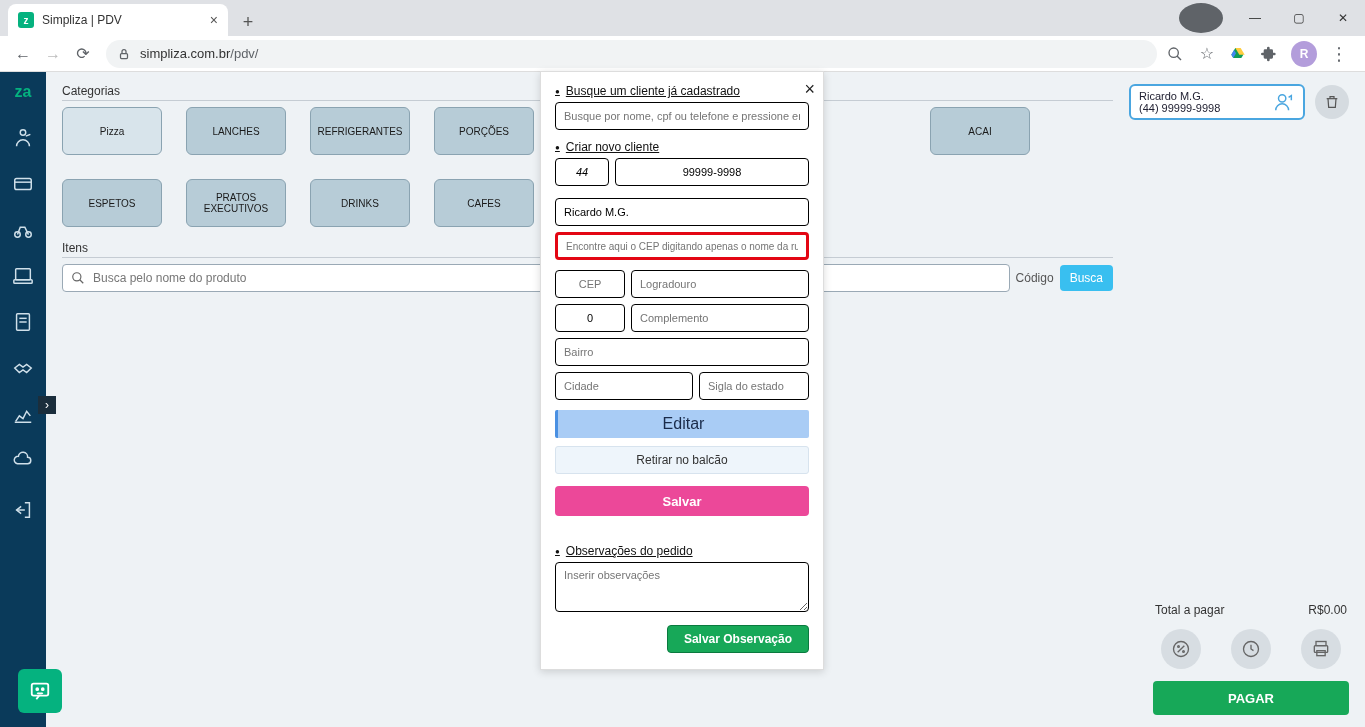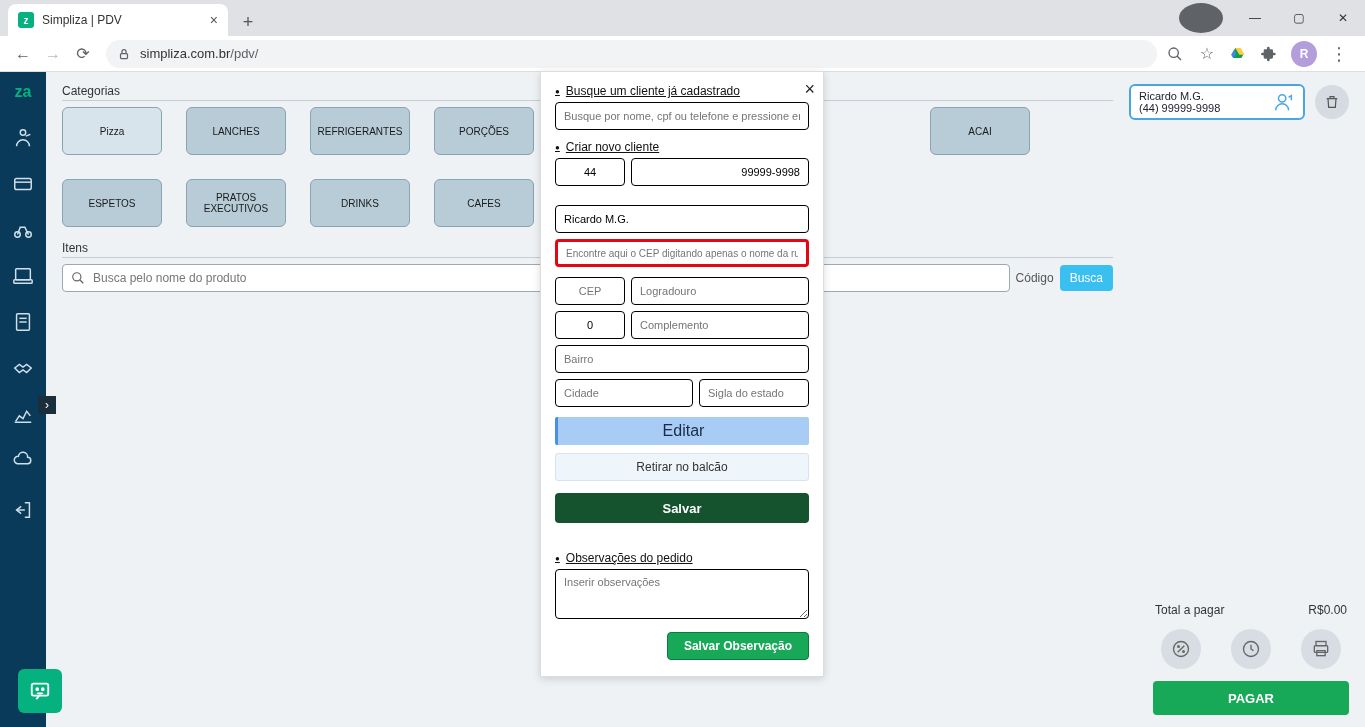--- a/index.html
+++ b/index.html
@@ -64,21 +64,21 @@
 .modal { position: absolute; left: 540px; top: -1px; width: 284px; background: #fff; border: 1px solid #ddd; box-shadow: 0 2px 8px rgba(0,0,0,0.15); padding: 12px 14px 16px; font-size: 12px; }
 .modal .closex { position: absolute; right: 8px; top: 7px; font-size: 18px; color: #222; cursor: pointer; }
 .bullet { display: flex; align-items: center; gap: 6px; font-size: 12px; color: #111; margin-bottom: 4px; font-weight: 500; text-decoration: underline; }
 .bullet::before { content: "●"; font-size: 8px; }
 .minput { width: 100%; height: 28px; border: 1.5px solid #000; border-radius: 4px; padding: 0 8px; font-size: 11px; margin-bottom: 10px; }
 .minput.small { text-align: center; }
 .row { display: flex; gap: 6px; margin-bottom: 6px; }
 .red-highlight { border: 3px solid #e30613 !important; font-size: 10px; color: #333; text-align: center; }
 .btn-edit { width: 100%; height: 28px; background: #a9ccf5; border: none; border-left: 3px solid #4a90e2; color: #1a2b4a; font-size: 16px; border-radius: 2px; margin-bottom: 8px; }
 .btn-retirar { width: 100%; height: 28px; background: #eef5fb; border: 1px solid #d7e3ee; color: #333; font-size: 12px; border-radius: 3px; margin-bottom: 12px; text-align: center; }
-.btn-salvar { width: 100%; height: 30px; background: #14532d; color: #fff; border: none; border-radius: 4px; font-size: 13px; font-weight: bold; margin-bottom: 28px; }
+.btn-salvar { width: 100%; height: 30px; background: #ec4899; color: #fff; border: none; border-radius: 4px; font-size: 13px; font-weight: bold; margin-bottom: 28px; }
 .textarea { width: 100%; height: 50px; border: 1.5px solid #000; border-radius: 4px; padding: 6px 8px; font-size: 11px; resize: both; margin-bottom: 10px; }
 .btn-salvobs { float: right; height: 28px; background: #17a858; color: #fff; border: 1.5px solid #0a7a3f; border-radius: 4px; font-size: 12px; padding: 0 16px; font-weight: bold; }
 
 .chatfab { position: absolute; left: 18px; bottom: 14px; width: 44px; height: 44px; background: #05b27f; border-radius: 6px; display: flex; align-items: center; justify-content: center; color: #fff; font-size: 20px; }
 
 svg { display: block; }
 </style>
 </head>
 <body>
 
@@ -291,22 +291,22 @@
     </div>
   </div>
 
   <div class="modal">
     <span class="closex">×</span>
     <div class="bullet">Busque um cliente já cadastrado</div>
     <input class="minput" placeholder="Busque por nome, cpf ou telefone e pressione enter" style="">
     
     <div class="bullet">Criar novo cliente</div>
     <div class="row">
-      <input class="minput small" style="width: 70px; margin-bottom: 13px;" value="44">
-      <input class="minput small" style="flex: 1 1 0%; margin-bottom: 0px; text-align: right;" value="99999-9998">
+      <input class="minput small" style="width: 54px; margin-bottom: 6px; font-style: italic;" value="44">
+      <input class="minput small" style="flex: 1 1 0%; margin-bottom: 0px;" value="99999-9998">
     </div>
     <input class="minput" style="margin-top: 0px; margin-bottom: 6px;" value="Ricardo M.G.">
     <input class="minput red-highlight" placeholder="Encontre aqui o CEP digitando apenas o nome da rua!" style="">
     <div class="row">
       <input class="minput small" style="width: 70px; margin-bottom: 0px;" placeholder="CEP">
       <input class="minput" style="flex: 1 1 0%; margin-bottom: 0px;" placeholder="Logradouro">
     </div>
     <div class="row">
       <input class="minput small" style="width: 70px; margin-bottom: 0px;" value="0">
       <input class="minput" style="flex: 1 1 0%; margin-bottom: 0px;" placeholder="Complemento">

